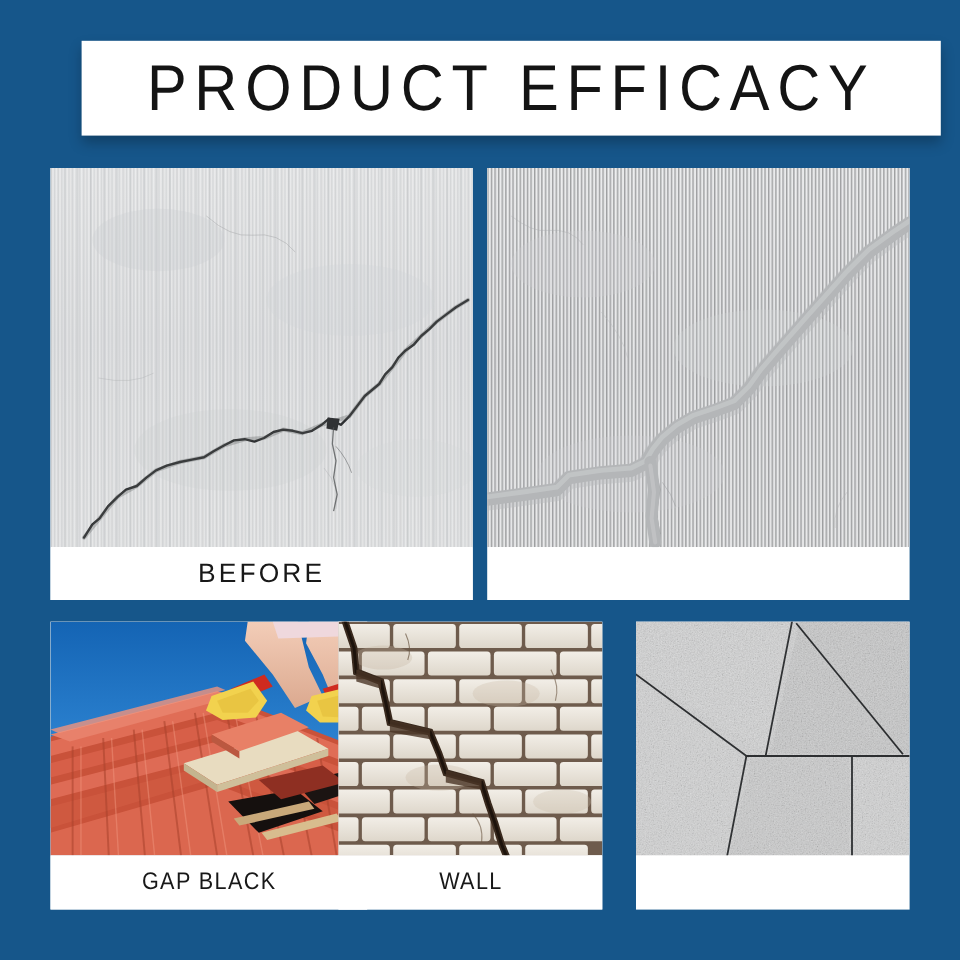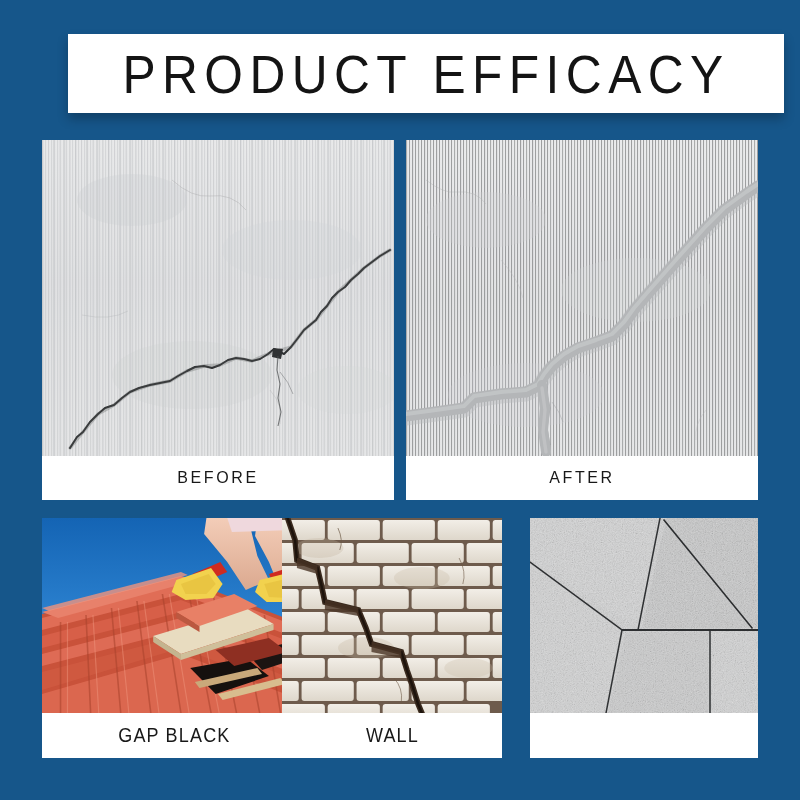--- a/index.html
+++ b/index.html
@@ -70,21 +70,21 @@
   .label-text {
     color: #181818;
     white-space: nowrap;
   }
 
   
   .card-top { top: 140px; height: 360px; }
   .card-top .card-media { height: 316px; }
   .card-top .card-label { top: 316px; height: 44px; }
   .card-top .label-text {
-    font-size: 16px;
+    font-size: 22px;
     font-weight: 400;
     letter-spacing: 2.6px;
   }
   #card-before { left: 42px;  width: 352px; }
   #card-after  { left: 406px; width: 352px; }
 
   
   .card-bottom { top: 518px; height: 240px; }
   .card-bottom .card-media { height: 195px; }
   .card-bottom .card-label { top: 195px; height: 45px; }
@@ -205,23 +205,20 @@
                  L228 170 L240 156 L254 140 L268 124 L284 106 L300 88 L318 70 L340 54 L352 46" stroke="#b4b6b8" stroke-width="11" fill="none" stroke-linejoin="round" stroke-linecap="round"></path>
 
         <path d="M0 274 L30 270 L58 266 L68 256 L95 252 L120 250 L132 244
                  L138 234 L146 224 L158 214 L172 206 L190 200 L206 194 L218 182
                  L228 168 L240 154 L254 138 L268 122 L284 104 L300 86 L318 68 L340 52 L352 44" stroke="#c6c8ca" stroke-width="4" fill="none" opacity="0.75" stroke-linejoin="round" stroke-linecap="round"></path>
 
         <path d="M136 245 L139 268 L137 290 L140 312" stroke="#b4b6b8" stroke-width="10" fill="none" stroke-linejoin="round" stroke-linecap="round"></path>
         <path d="M136 248 L139 270 L137 292 L140 312" stroke="#c4c6c8" stroke-width="3.4" fill="none" opacity="0.7" stroke-linejoin="round" stroke-linecap="round"></path>
       </svg>
     </div>
-    <div class="card-label">
-      <span class="label-text">AFTER</span>
-    </div>
   </div>
 
   <div class="card card-bottom" id="card-gap-black">
     <div class="card-media">
       <svg class="media-svg" viewBox="0 0 228 195" preserveAspectRatio="none">
         <defs>
           <linearGradient id="skyG" x1="0" y1="0" x2="0" y2="1">
             <stop offset="0%" stop-color="#1464b4"></stop>
             <stop offset="60%" stop-color="#2f86d4"></stop>
             <stop offset="100%" stop-color="#55a3e0"></stop>

